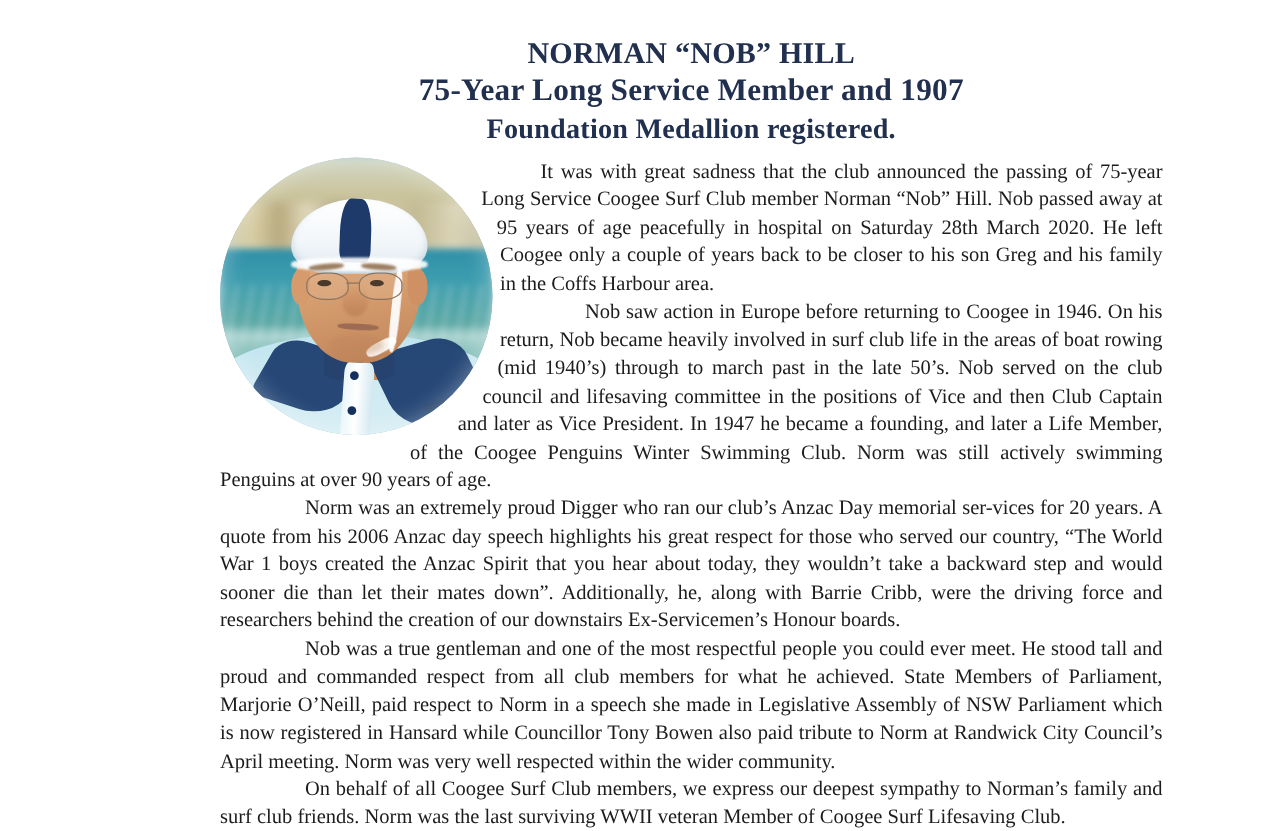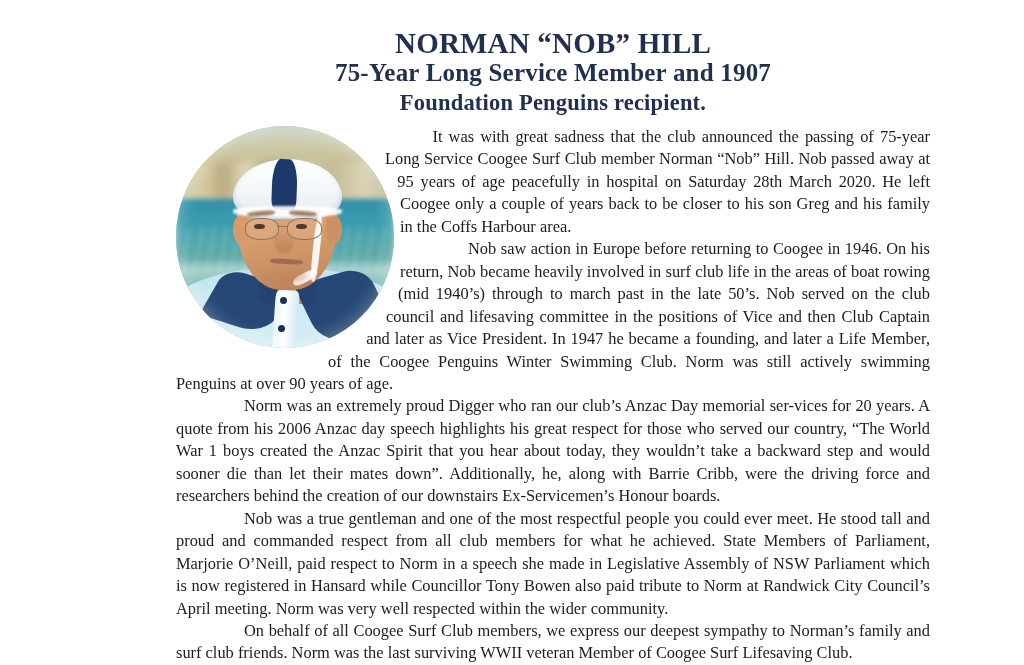--- a/index.html
+++ b/index.html
@@ -31,21 +31,21 @@
     width: 754px;
     text-align: center;
   }
   .title-line {
     font-family: "Liberation Serif", "DejaVu Serif", serif;
     font-weight: bold;
     color: #22304f;
     letter-spacing: 0.2px;
   }
   .title-line.l1 {
-    font-size: 29px;
+    font-size: 24px;
     line-height: 30px;
   }
   .title-line.l2 {
     font-size: 25px;
     line-height: 30px;
   }
   .title-line.l3 {
     font-size: 22.5px;
     line-height: 30px;
   }
@@ -321,21 +321,21 @@
   }
 </style>
 </head>
 <body>
 
 <div class="page">
 
   <div class="title-block">
     <div class="title-line l1">NORMAN “NOB” HILL</div>
     <div class="title-line l2">75-Year Long Service Member and 1907</div>
-    <div class="title-line l3">Foundation Penguins recipient.</div>
+    <div class="title-line l3">Foundation Medallion registered.</div>
   </div>
 
   <div class="body-col">
 
     <div class="portrait-float">
       <div class="portrait">
         <div class="ph-sky"></div>
         <div class="ph-buildings"></div>
         <div class="ph-water"></div>
         <div class="ph-water2"></div>

